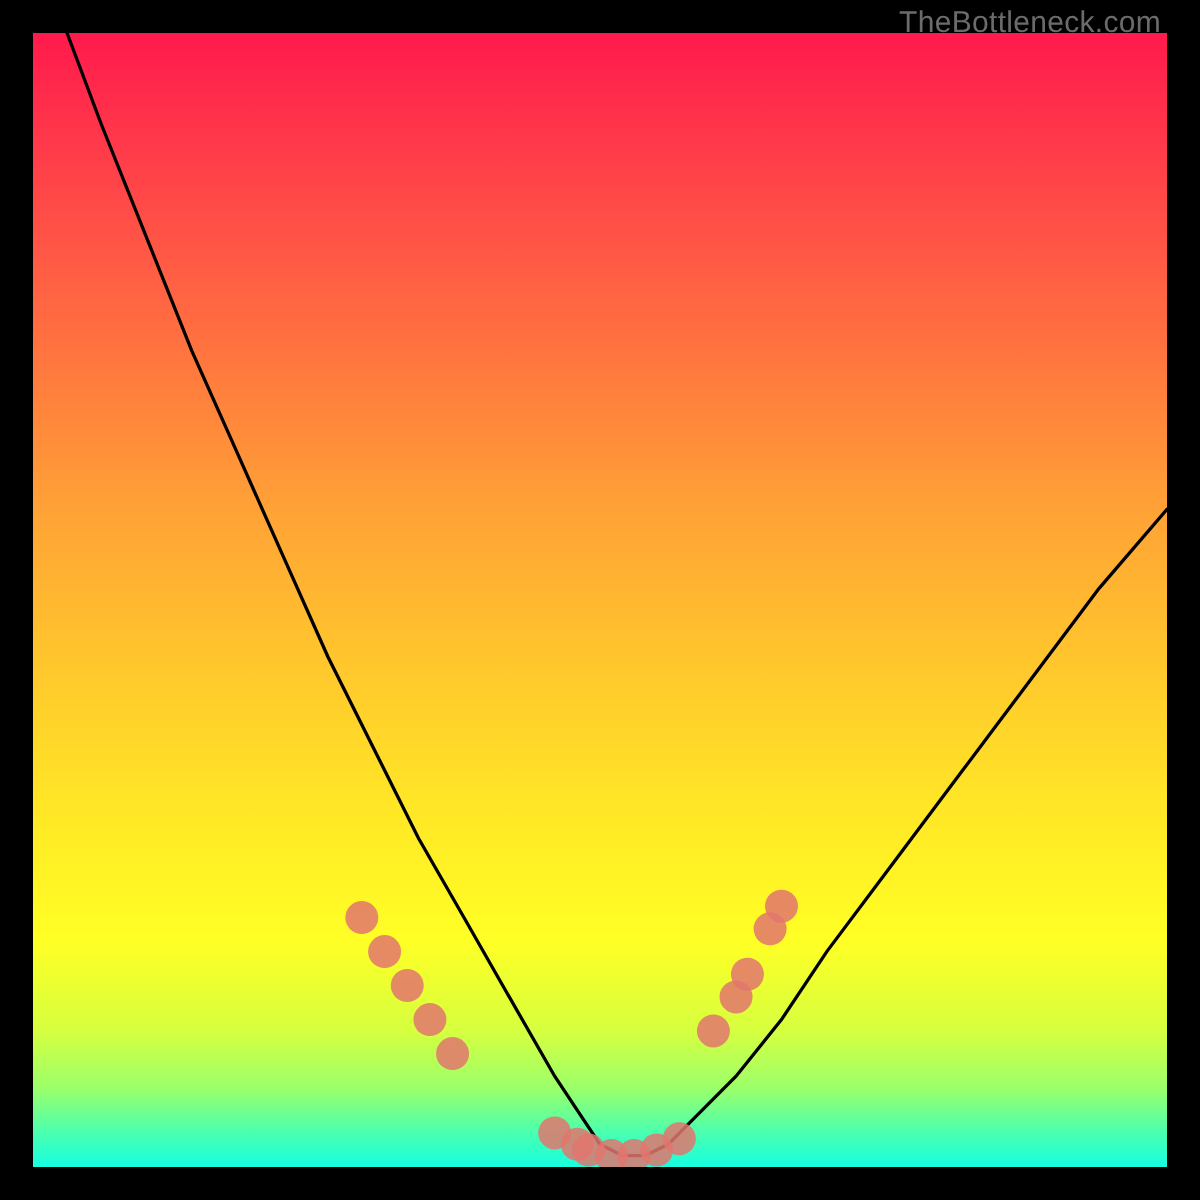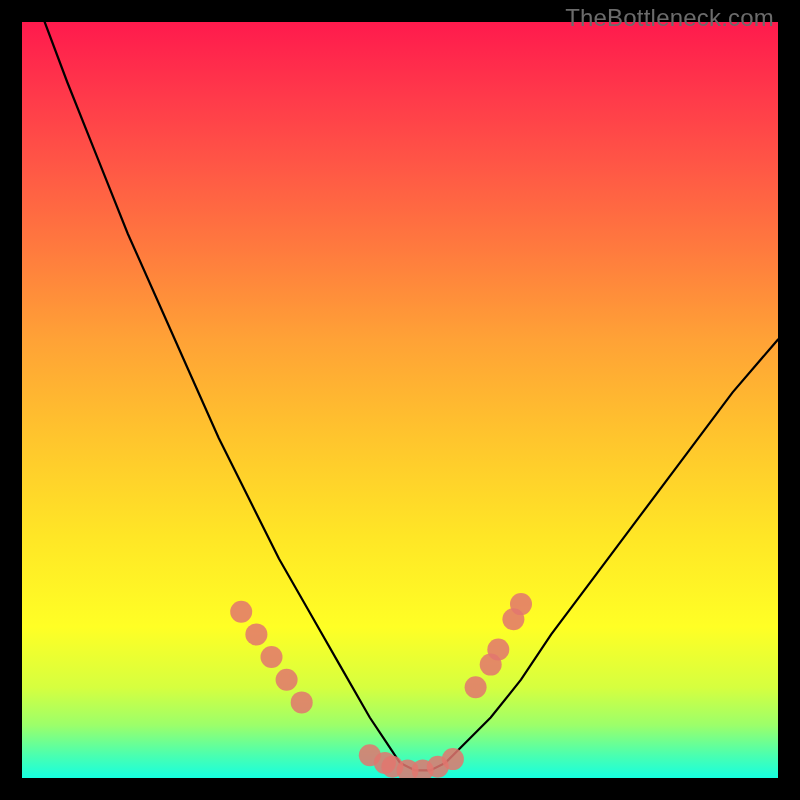--- a/index.html
+++ b/index.html
@@ -36,21 +36,21 @@
       #9cff6a 93%,
       #4affb0 97%,
       #16ffe0 100%
     );
   }
   .watermark {
     position: absolute;
     top: 4px;
     right: 26px;
     color: #6b6b6b;
-    font-size: 24px;
+    font-size: 20px;
     font-weight: 400;
     letter-spacing: 0.2px;
     user-select: none;
   }
   svg.curve {
     position: absolute;
     left: 0;
     top: 0;
     width: 756px;
     height: 756px;

